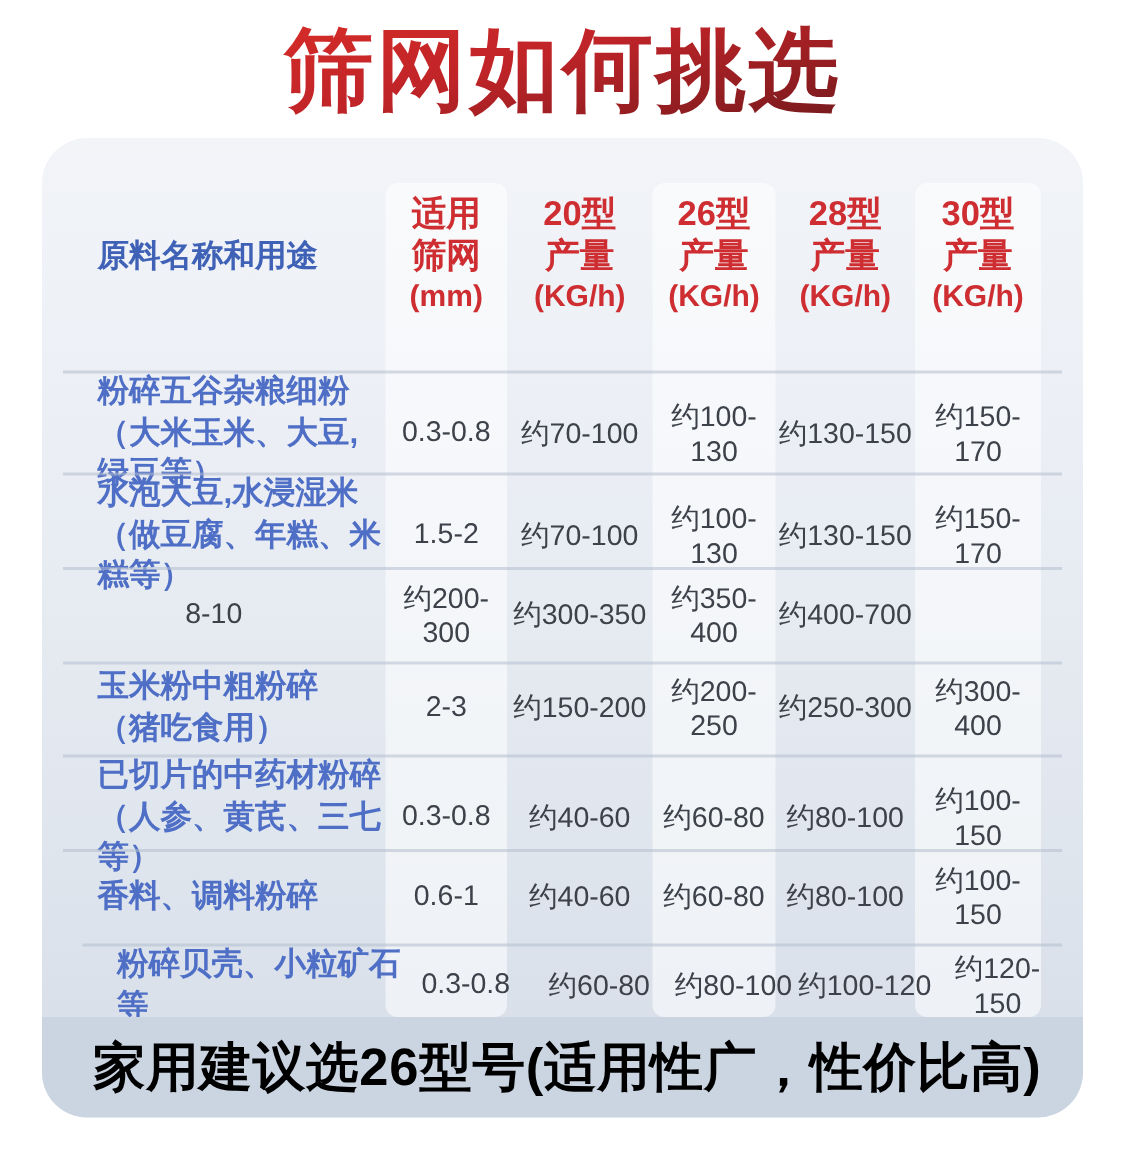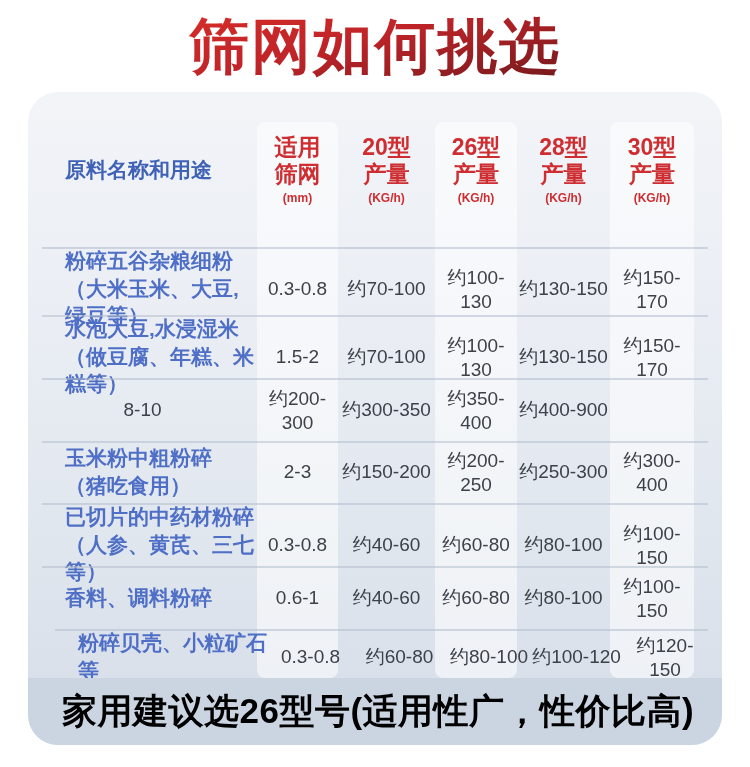--- a/index.html
+++ b/index.html
@@ -50,21 +50,21 @@
   .c1{padding-left:37px;text-align:left;}
   .cell{text-align:center;}
   .head-blue{
     color:#3f62b7;font-size:21px;font-weight:700;
   }
   .head-red{
     display:flex;flex-direction:column;align-items:center;justify-content:center;
     color:#ce2e31;font-weight:700;line-height:1.2;
   }
   .head-red .hl{font-size:23px;}
-  .head-red .unit{font-size:12px;margin-top:2px;}
+  .head-red .unit{font-size:20px;margin-top:2px;}
   .mat{
     color:#4f6fc6;font-size:21px;font-weight:600;line-height:1.32;
   }
   .mat:empty{display:none;}
   .val{
     color:#3d4149;font-size:19px;font-weight:500;
   }
   
   .bottombar{
     position:absolute;left:0;right:0;bottom:0;height:67px;z-index:2;
@@ -137,21 +137,21 @@
     <div class="cell val">约100-130</div>
     <div class="cell val">约130-150</div>
     <div class="cell val">约150-170</div>
   </div>
 
   <div class="row data r-mid">
     <div class="cell val">8-10</div>
     <div class="cell val">约200-300</div>
     <div class="cell val">约300-350</div>
     <div class="cell val">约350-400</div>
-    <div class="cell val">约400-900</div>
+    <div class="cell val">约400-700</div>
   </div>
 
   <div class="row data r-62">
     <div class="c1">
       <div class="mat">玉米粉中粗粉碎</div>
       <div class="mat">（猪吃食用）</div>
     </div>
     <div class="cell val">2-3</div>
     <div class="cell val">约150-200</div>
     <div class="cell val">约200-250</div>

